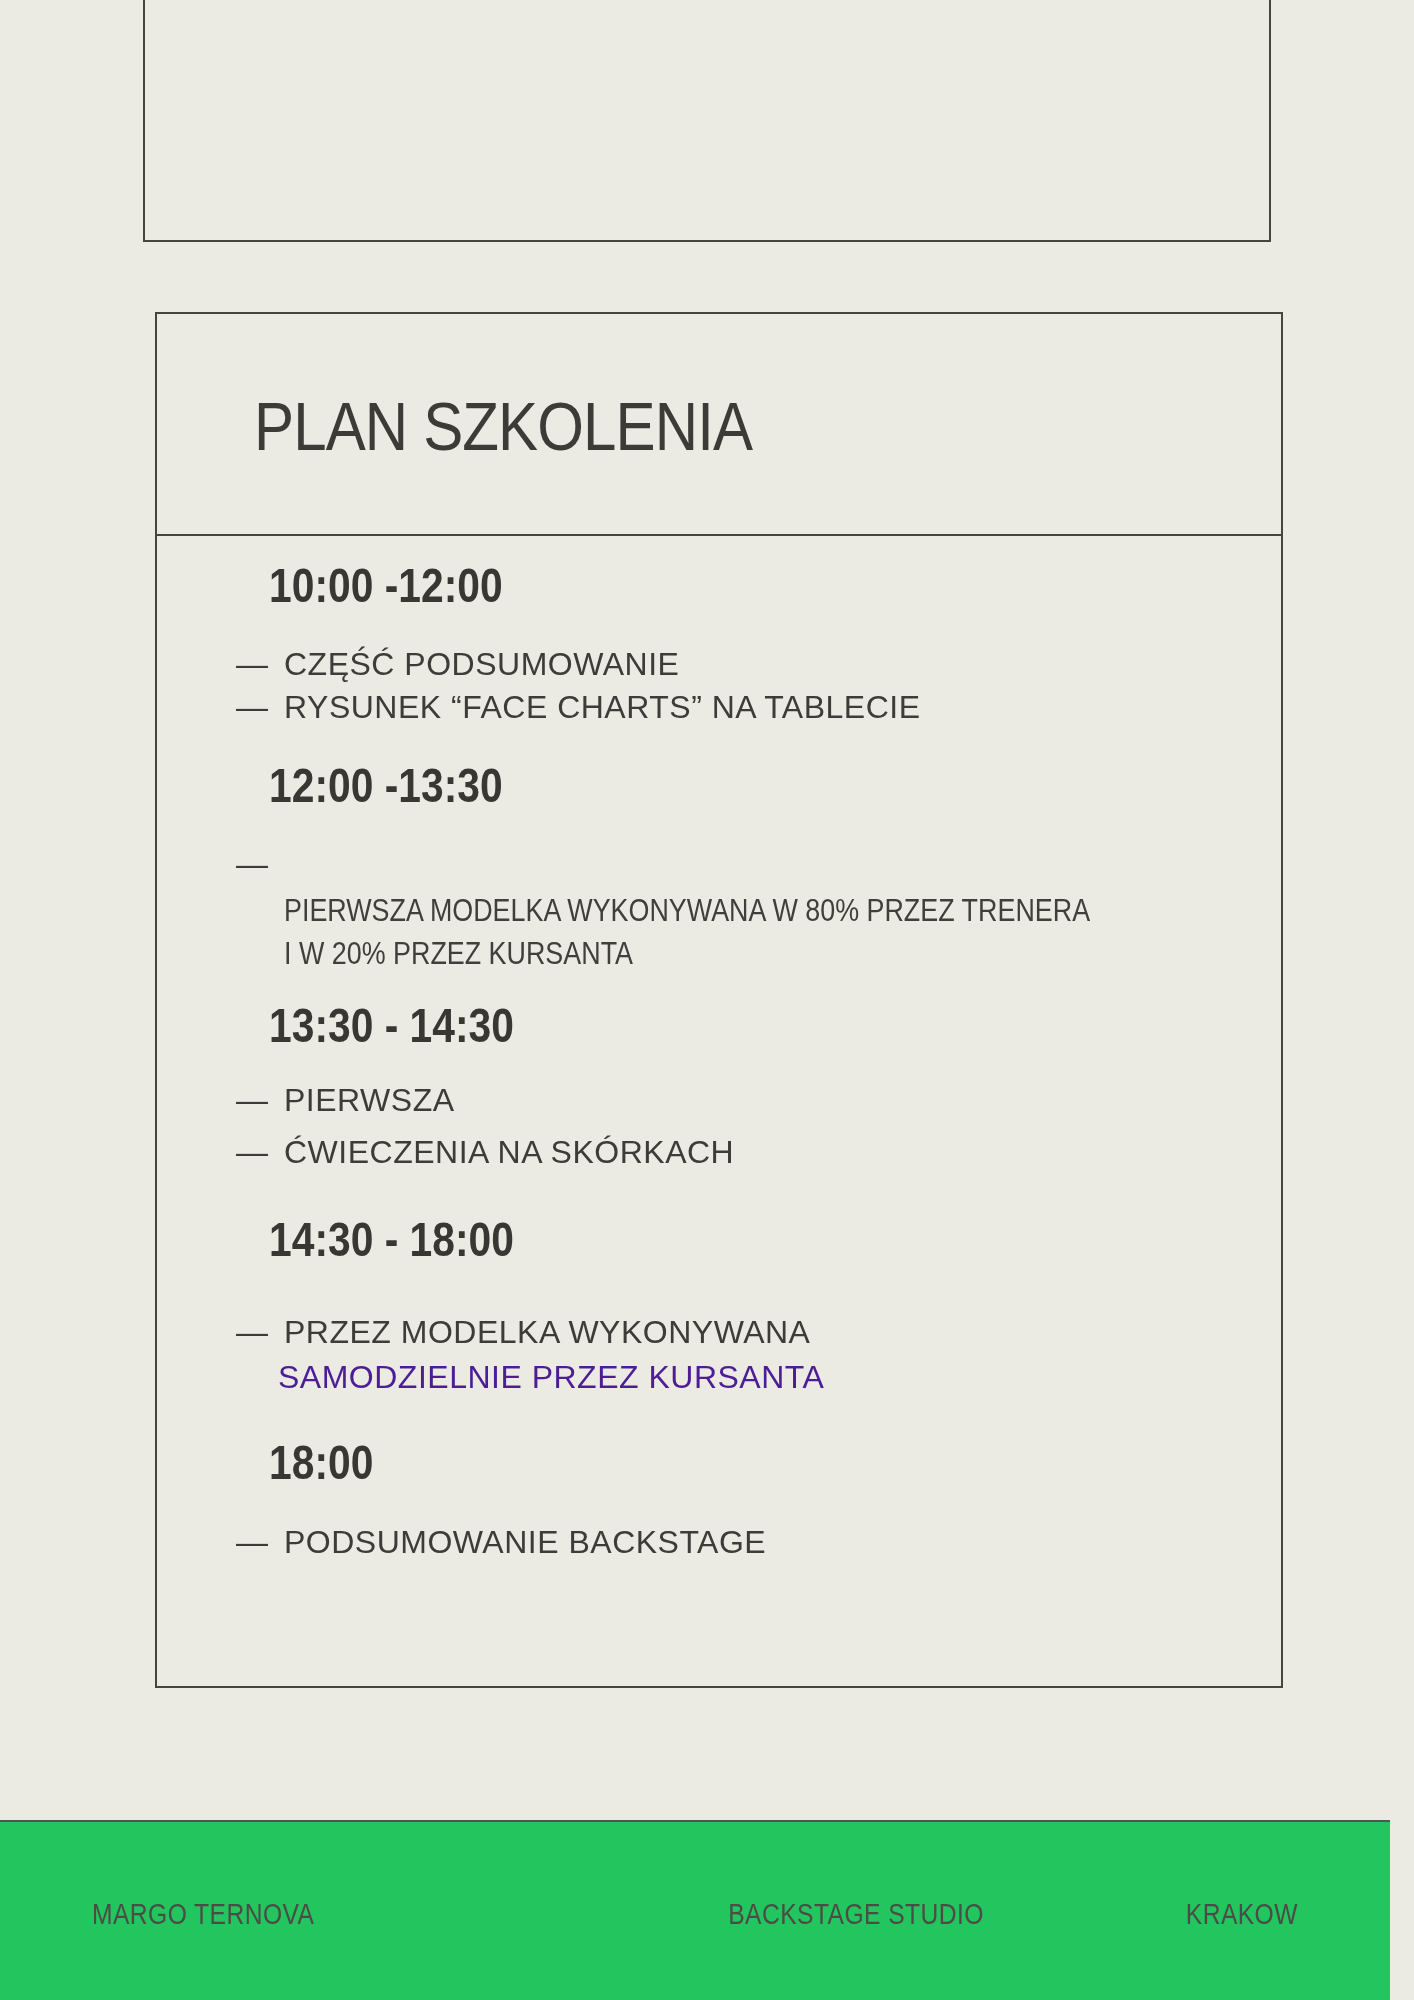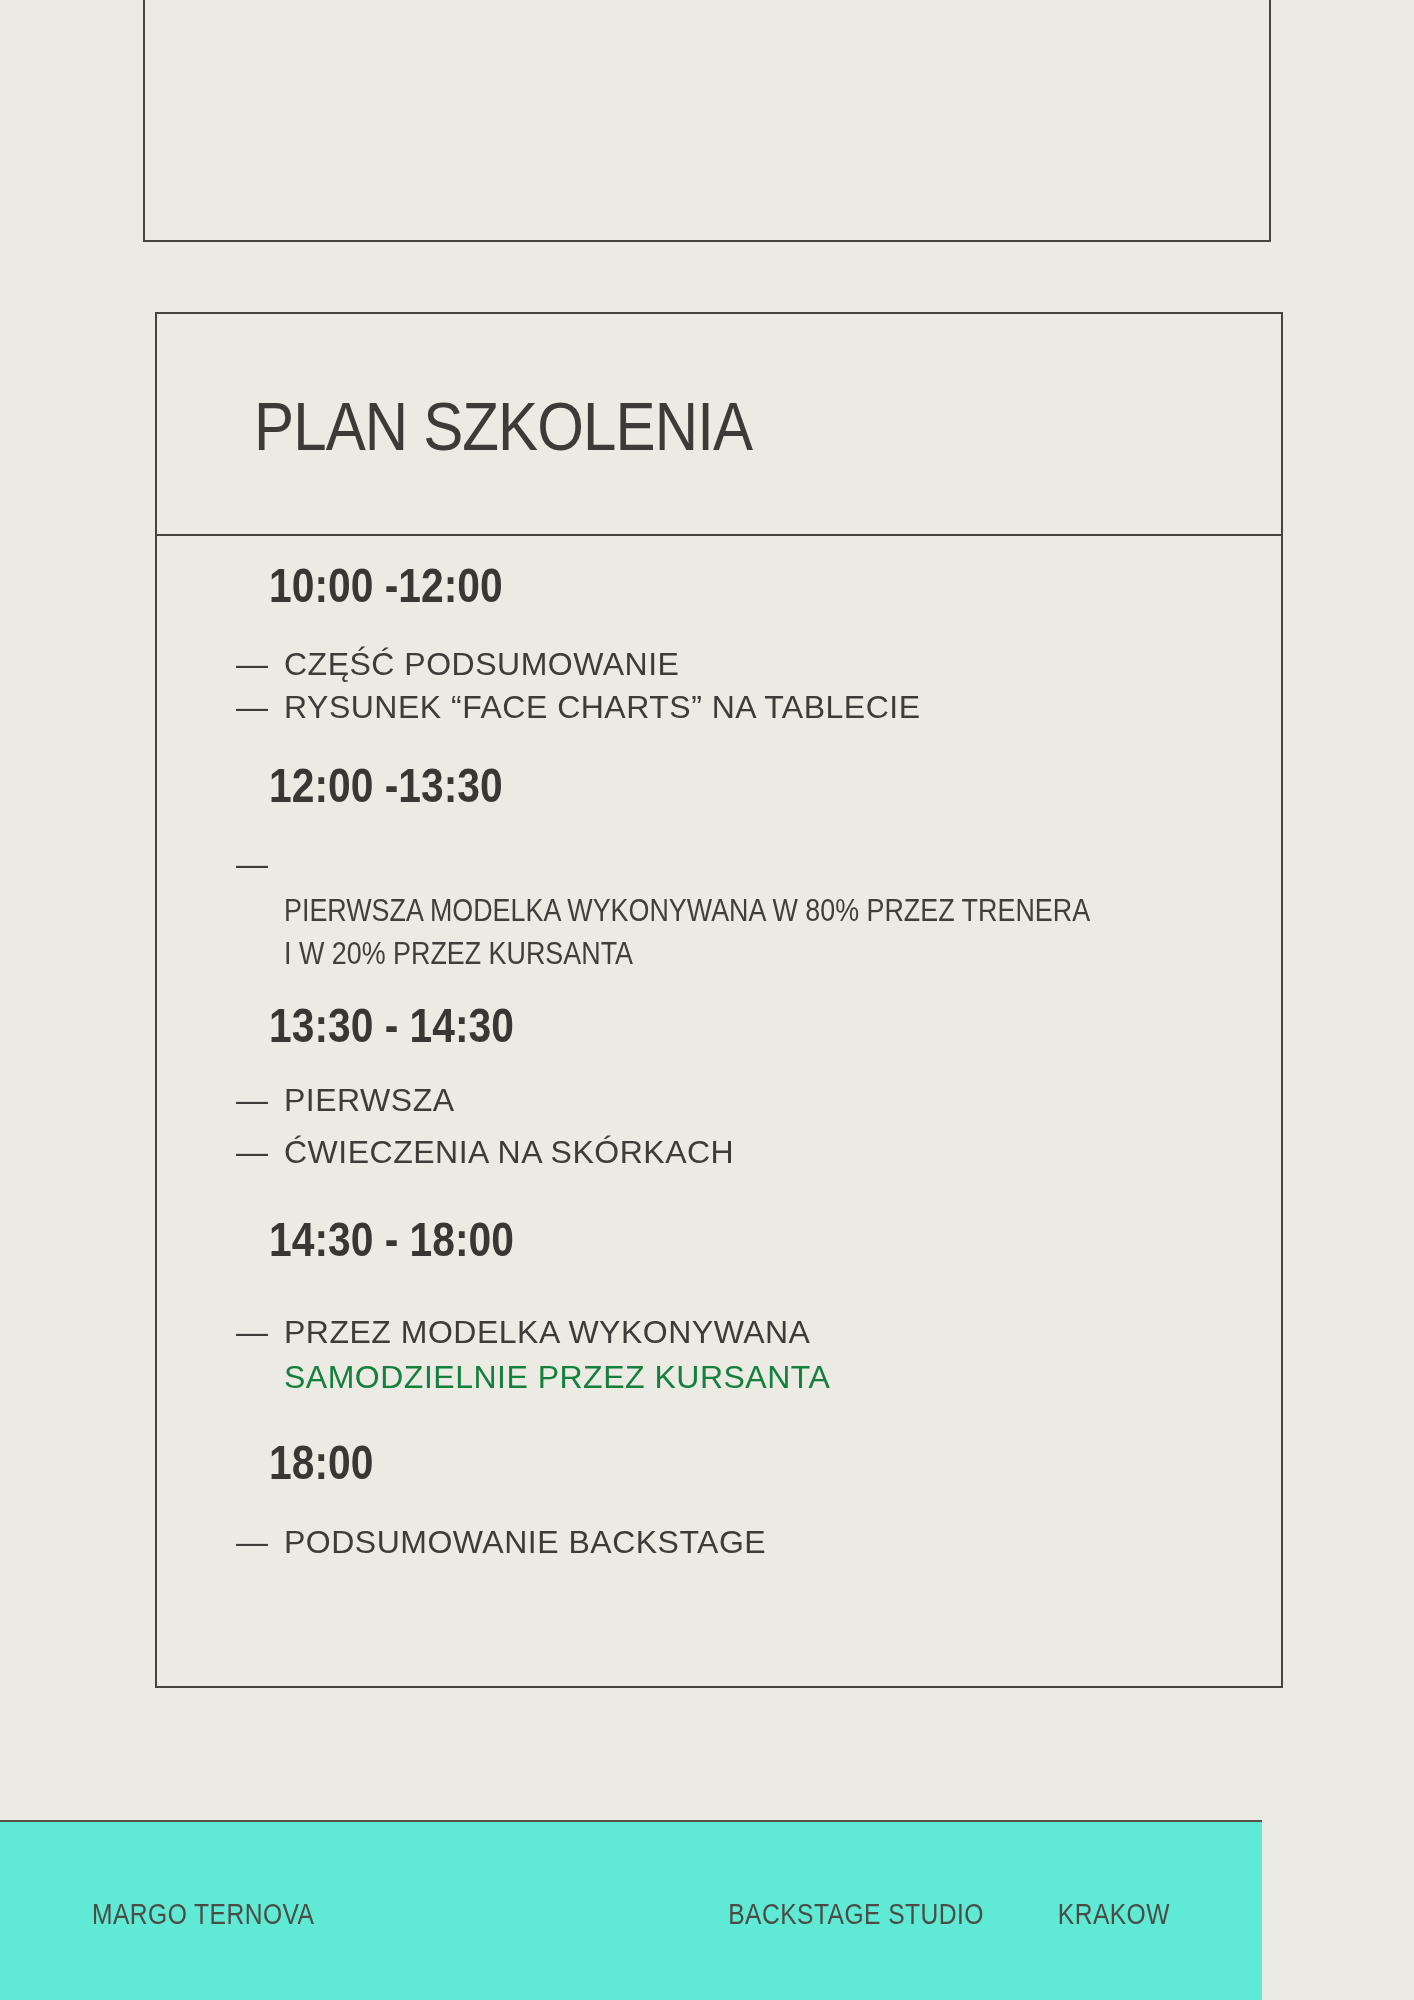--- a/index.html
+++ b/index.html
@@ -65,43 +65,43 @@
     letter-spacing:0.5px;
     white-space:nowrap;
     color:#3d3c38;
   }
   .row .dash{
     width:48px;flex:0 0 48px;
     display:inline-block;
   }
   .row-cont{           
     position:absolute;
-    left:127px;
+    left:121px;
     font-size:32px;line-height:1;
     letter-spacing:0.5px;
     white-space:nowrap;
-    color:#15803d;
+    color:#4c1d95;
   }
   .row-sub{            
     position:absolute;
     left:127px;
     font-size:32px;line-height:1;
     white-space:nowrap;
     color:#413f3b;
     transform:scaleX(0.84);
     transform-origin:0 0;
   }
   
   .footer{
     position:absolute;
     left:0;top:1820px;
-    width:1262px;height:180px;
+    width:1390px;height:180px;
     box-sizing:border-box;
     border-top:2px solid #54534c;
-    background:#5eead4;
+    background:#22c55e;
     padding-left:43px;
   }
   .footer-label{
     position:absolute;
     top:78px;
     font-size:29px;line-height:1;
     letter-spacing:0.5px;
     white-space:nowrap;
     color:#4c4b46;
   }

